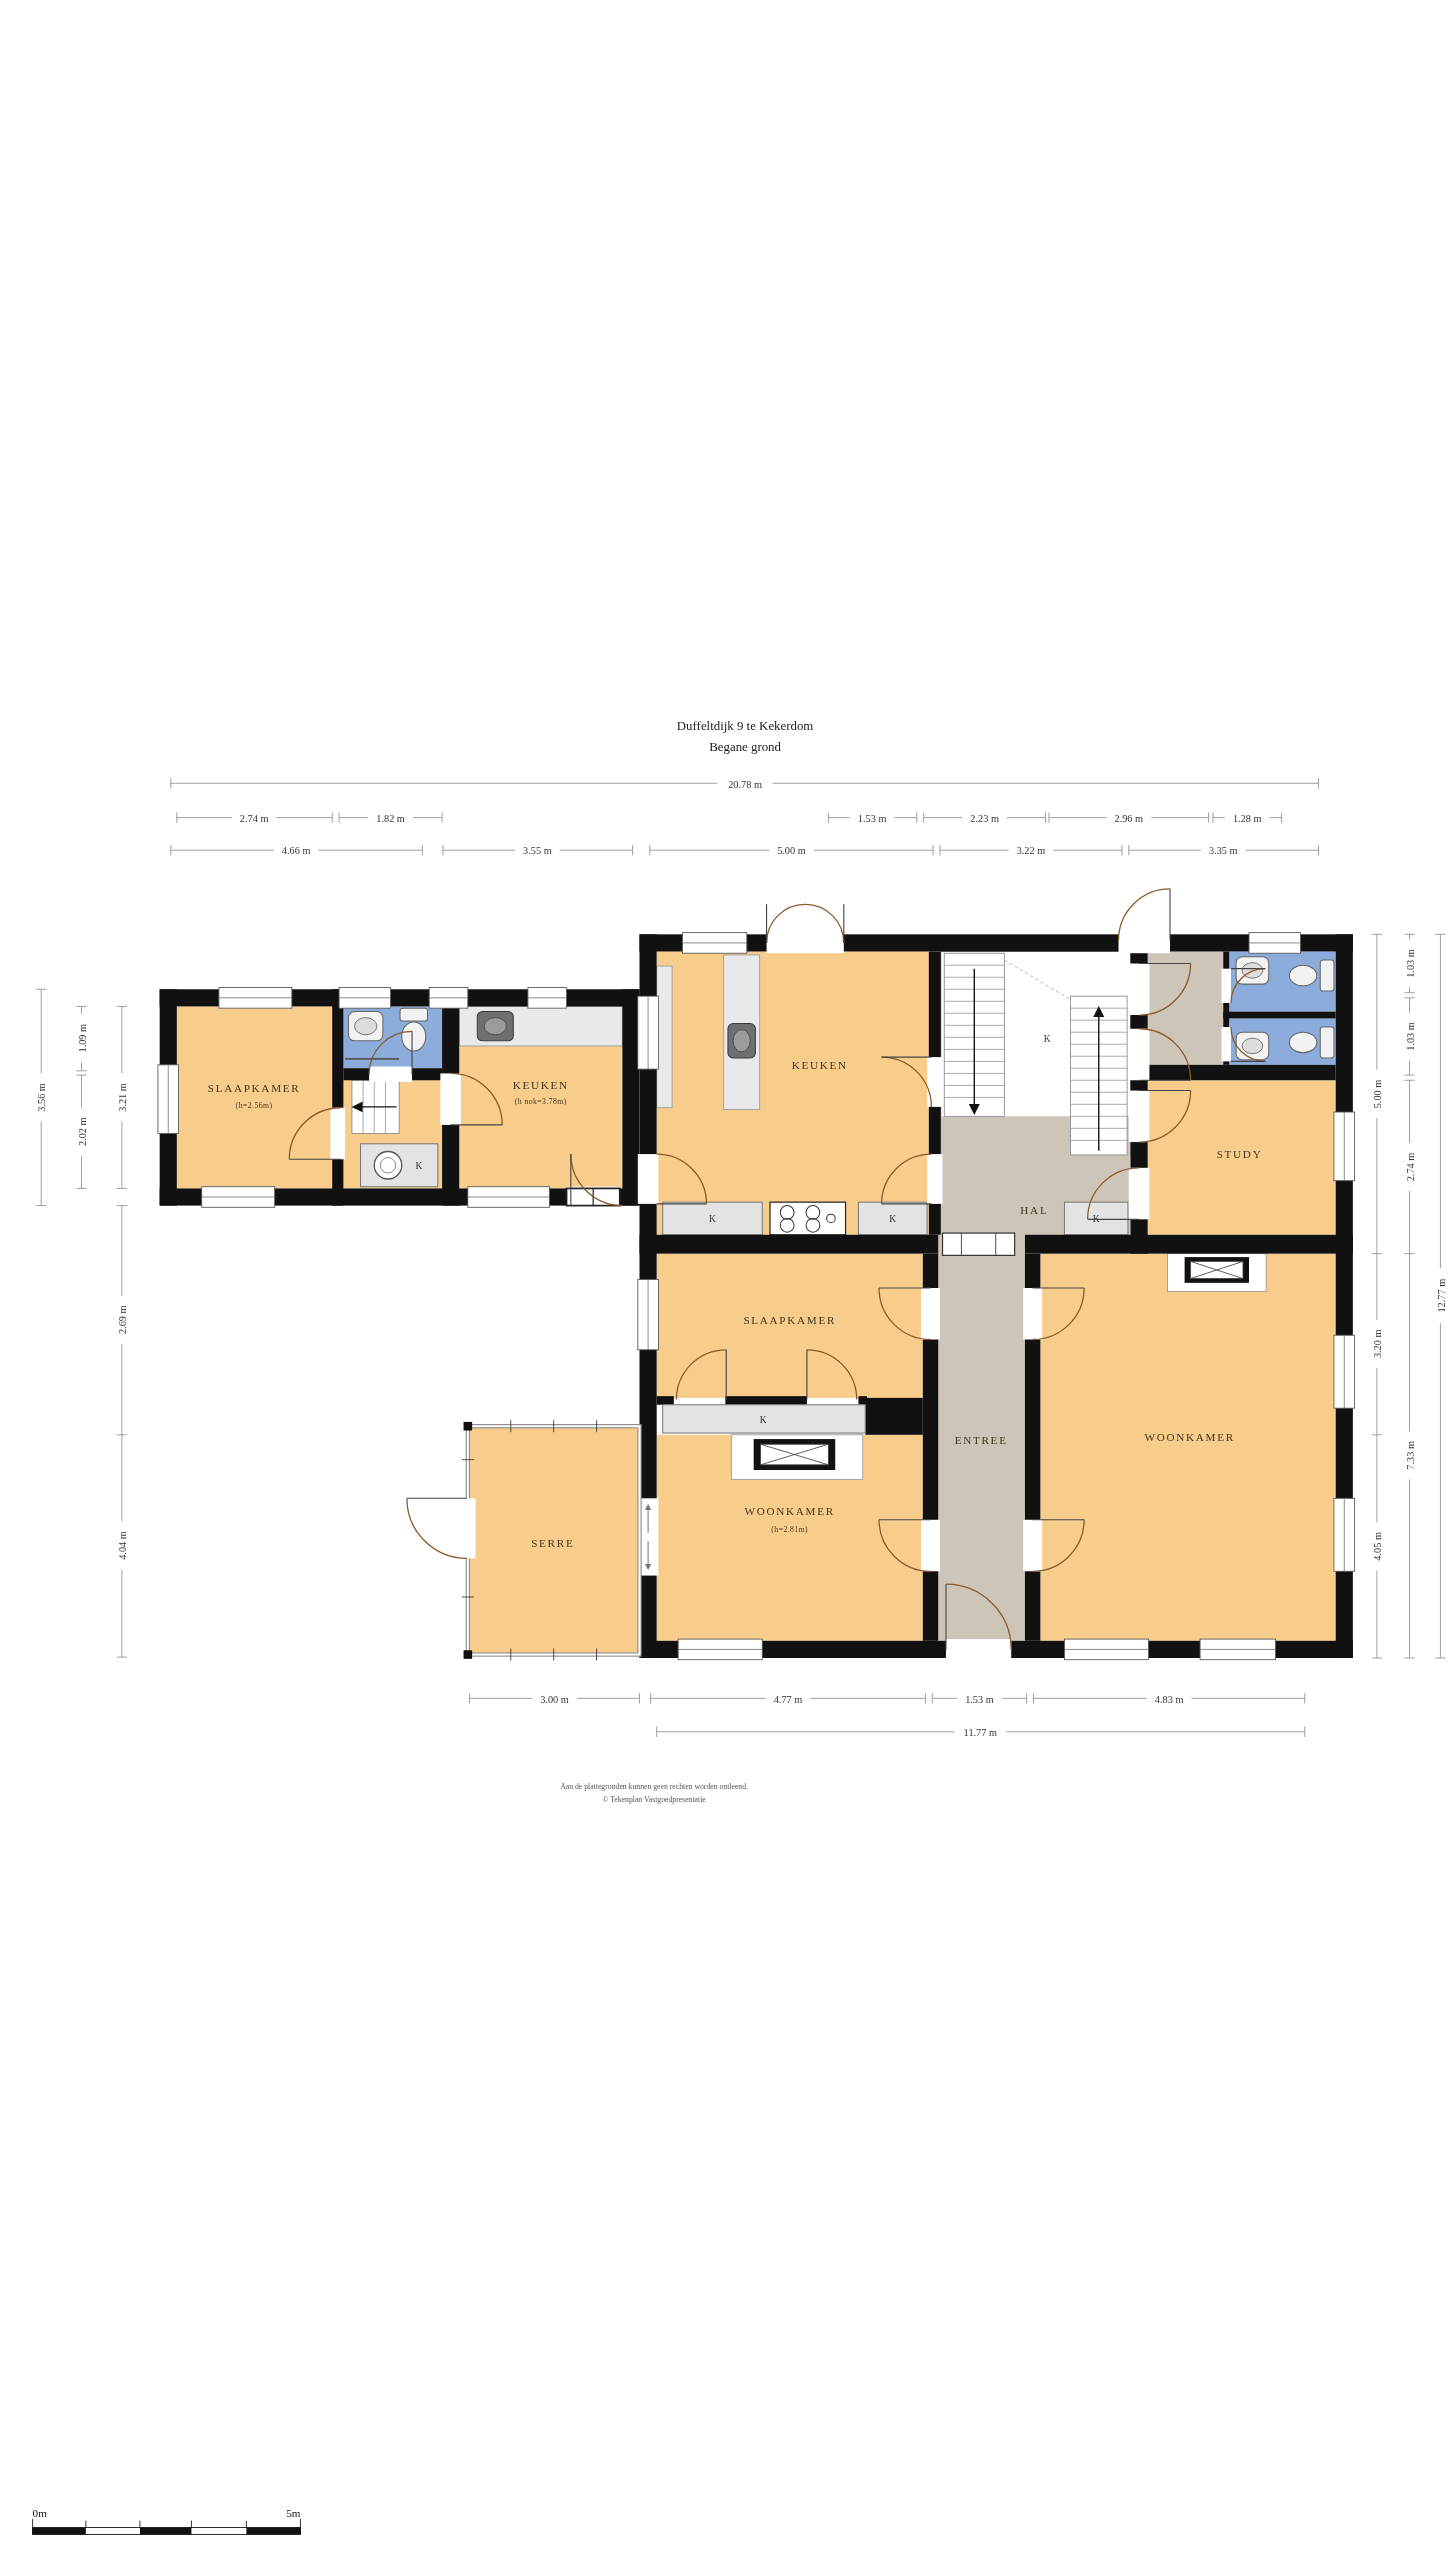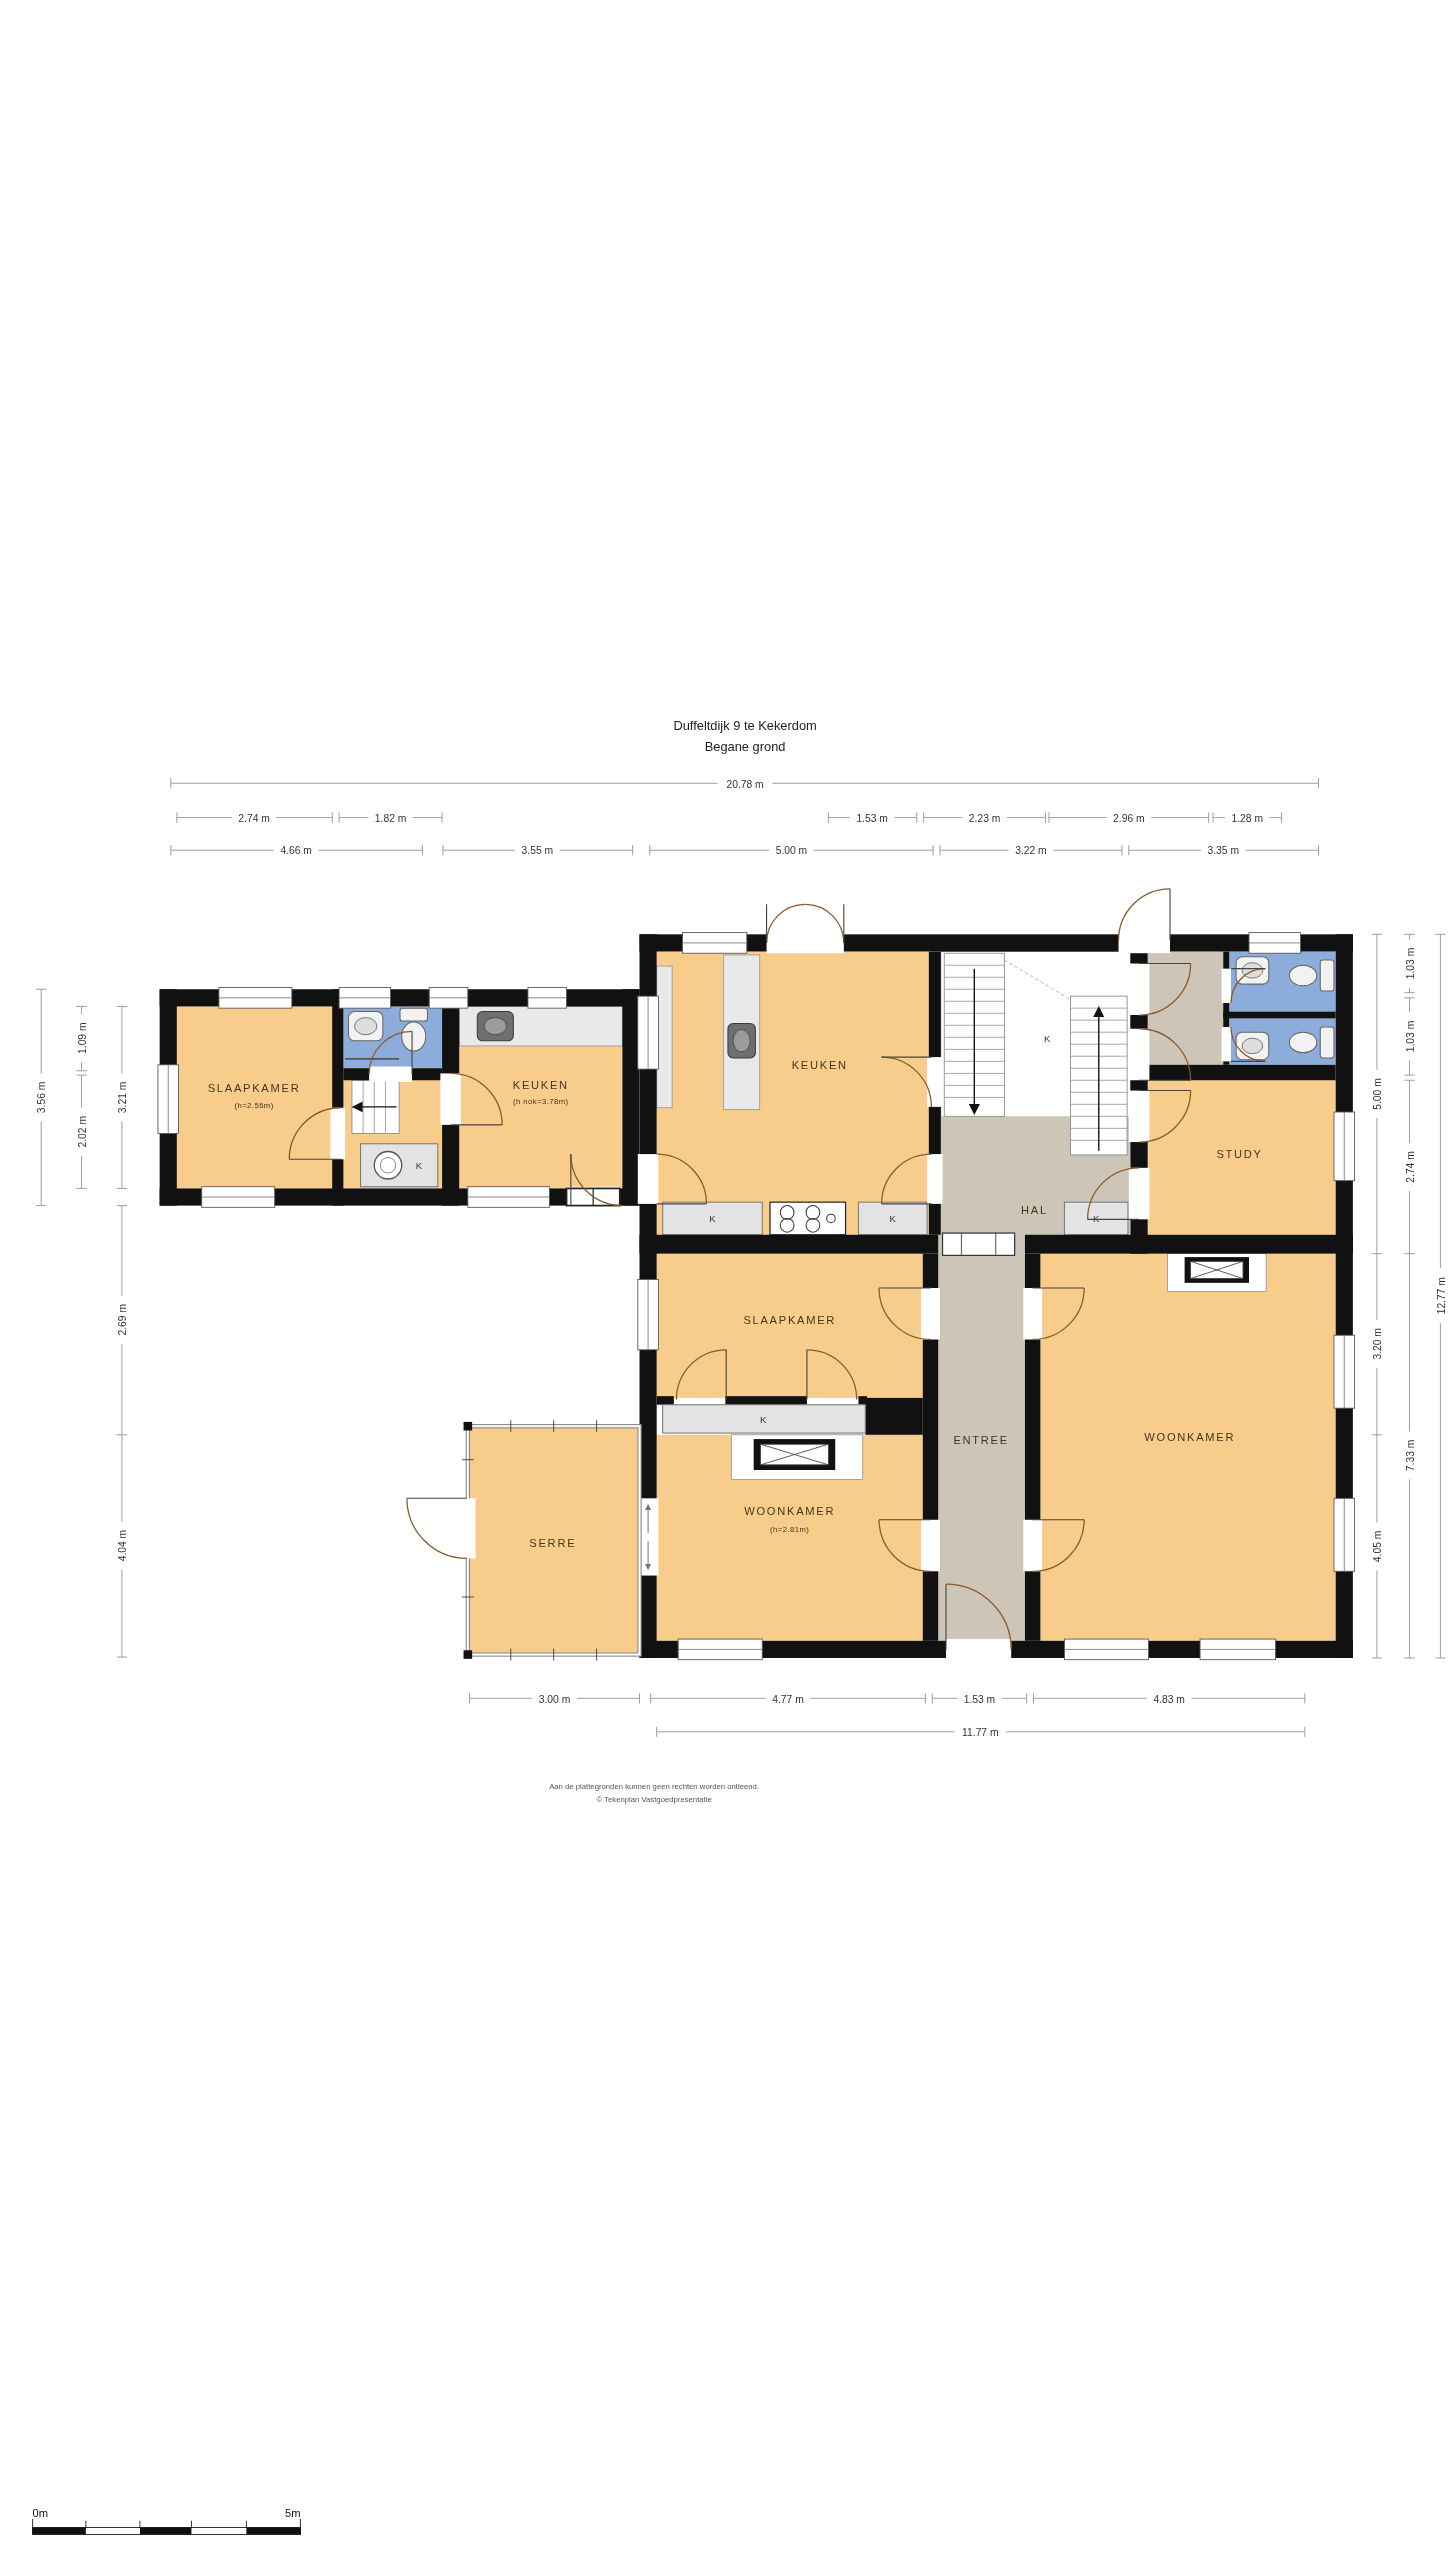--- a/index.html
+++ b/index.html
@@ -1,17 +1,17 @@
 <!DOCTYPE html>
 <html style="font-size:13.7px"><head>
 <meta charset="utf-8">
 <style>
   html,body{margin:0;padding:0;background:#fff;}
   #canvas{position:relative;width:1449px;height:2576px;background:#ffffff;
-          font-family:Liberation Sans, sans-serif;overflow:hidden;}
+          font-family:Liberation Serif, serif;overflow:hidden;}
   svg{position:absolute;left:0;top:0;}
   
   .wall{fill:#111111;}
   .gap{fill:#ffffff;}
   .win{fill:#ffffff;stroke:#555;stroke-width:1;}
   .winl{stroke:#777;stroke-width:1;}
   .floor{fill:#F8CD8C;}
   .hallf{fill:#CDC5B8;}
   .bathf{fill:#8CACDC;}
   .counter{fill:#E9E9E9;stroke:#999;stroke-width:1;}

